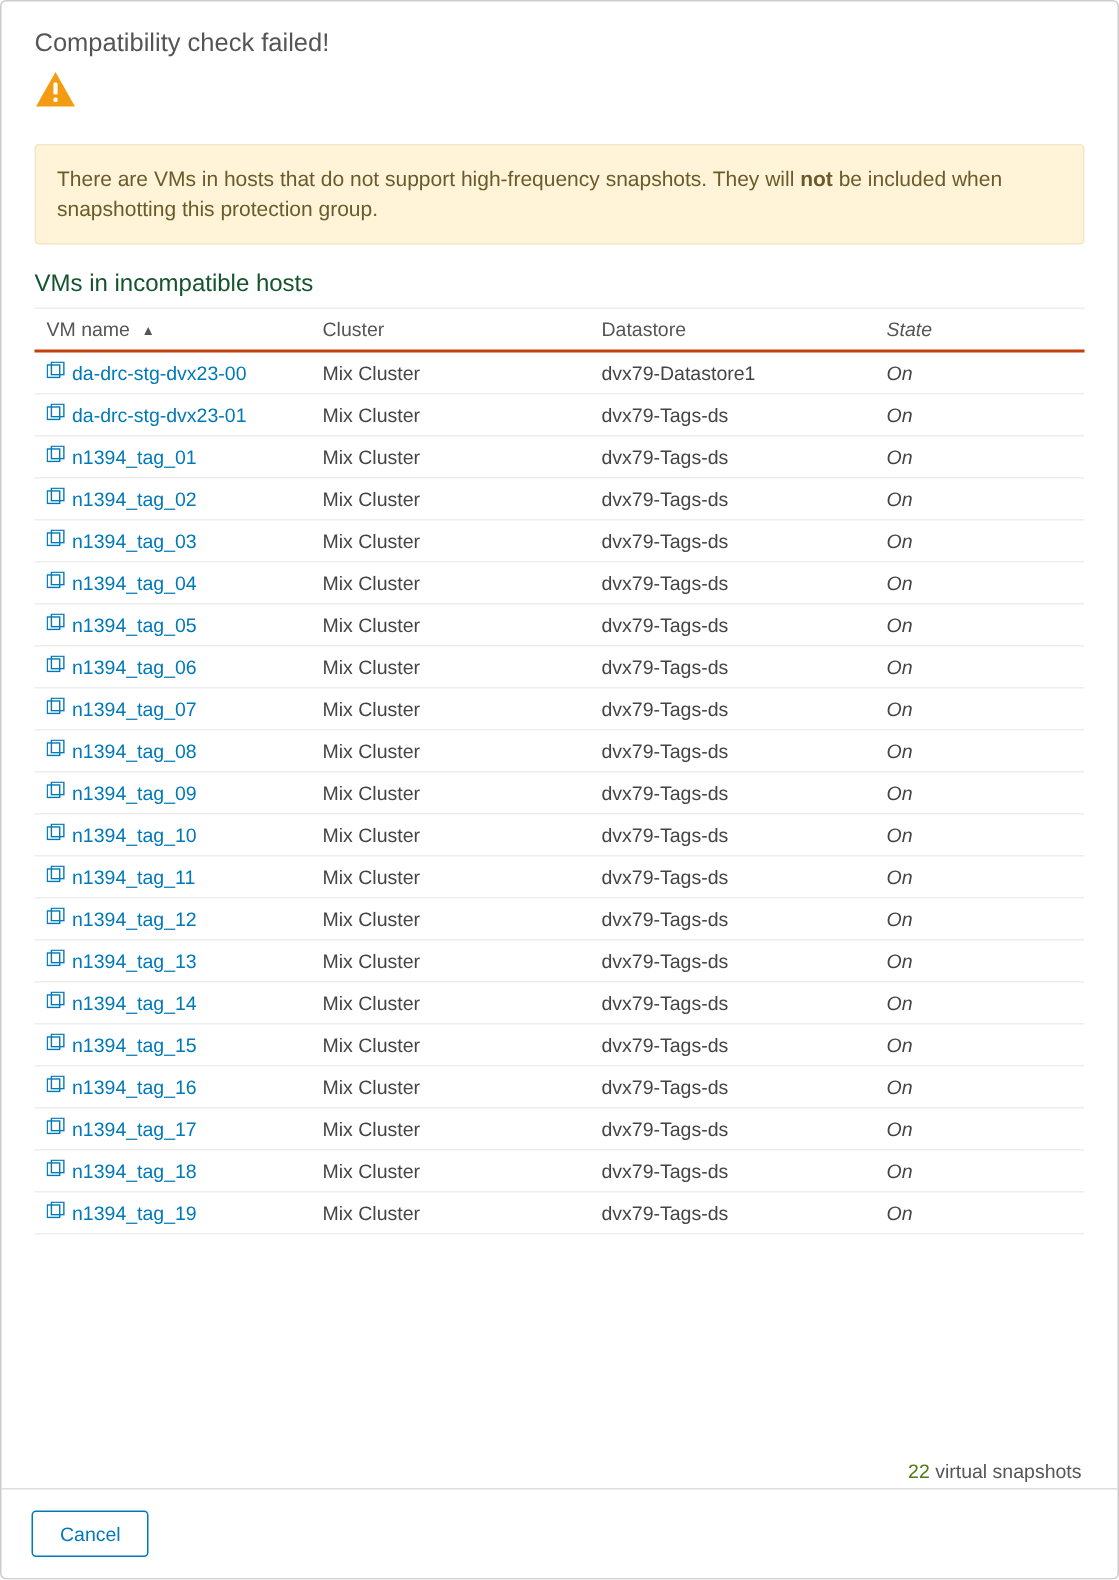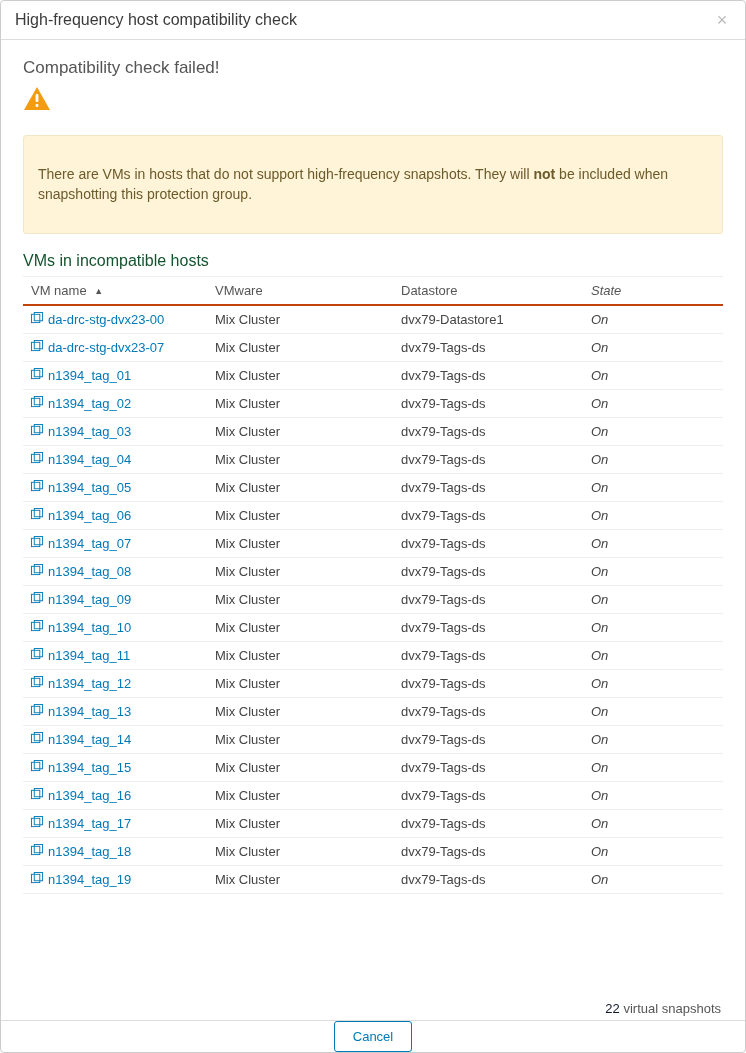--- a/index.html
+++ b/index.html
@@ -52,21 +52,21 @@
   .status-text {
     font-size: 17px;
     color: #555;
     margin-bottom: 8px;
   }
   .warn-icon { display: inline-block; }
   .info-banner {
     background: #fff4d8;
     border: 1px solid #f1e7c7;
     border-radius: 3px;
-    padding: 28px 14px;
+    padding: 12px 14px;
     color: #6b5a2a;
     font-size: 14px;
     line-height: 1.45;
     margin: 10px 0 18px 0;
   }
   .section-title {
     font-size: 16px;
     color: #14532d;
     margin-bottom: 6px;
   }
@@ -112,56 +112,52 @@
     width: 13px; height: 12px;
     display: inline-block;
     flex-shrink: 0;
   }
   .tfooter {
     text-align: right;
     font-size: 13px;
     padding: 6px 2px 4px 0;
     color: #555;
   }
-  .tfooter .count { color: #0f172a; font-weight: 500; }
+  .tfooter .count { color: #4d7c0f; font-weight: 500; }
   .important-note {
     font-size: 13px;
     color: #333;
     line-height: 1.45;
     padding: 8px 0 12px 0;
   }
   .footer {
     border-top: 1px solid #ddd;
-    padding: 0 20px;
-    display: flex;
-    justify-content: center;
+    padding: 14px 20px;
+    display: flex;
+    justify-content: flex-start;
   }
   .btn {
     border: 1px solid #0079b8;
     color: #0079b8;
     background: #fff;
     border-radius: 3px;
     padding: 7px 18px;
     font-size: 13px;
     cursor: pointer;
   }
   
   .tbody::-webkit-scrollbar { width: 12px; }
   .tbody::-webkit-scrollbar-track { background: #f0f0f0; border-radius: 6px;}
   .tbody::-webkit-scrollbar-thumb { background: #c8c8c8; border-radius: 6px; border: 2px solid #f0f0f0;}
 </style>
 </head>
 <body>
 
 <div class="dialog">
 
-  <div class="titlebar">
-    <div class="title">High-frequency host compatibility check</div>
-    <div class="close">×</div>
-  </div>
 
   <div class="body">
 
     <div class="status-area">
       <div class="status-text">Compatibility check failed!</div>
       <span class="warn-icon">
         <svg width="28" height="26" viewBox="0 0 28 26">
           <path d="M14 1 L27 24 L1 24 Z" fill="#f39c12"></path>
           <rect x="12.6" y="8" width="2.8" height="8" rx="1" fill="#fff"></rect>
           <rect x="12.6" y="18" width="2.8" height="3" rx="1" fill="#fff"></rect>
@@ -174,21 +170,21 @@
     </div>
 
     <div class="section-title">VMs in incompatible hosts</div>
 
     <div class="table-wrap">
       <div class="thead">
         <div class="col-name">
           <span>VM name</span>
           <span class="sort-ind">▲</span>
         </div>
-        <div class="col-cluster">VMware</div>
+        <div class="col-cluster">Cluster</div>
         <div class="col-ds">Datastore</div>
         <div class="col-state">State</div>
       </div>
       <div class="tbody" id="tbody">
           <div class="trow">
             <div class="col-name"><span class="vm-link">
                 <span><svg class="vm-icon" viewBox="0 0 14 13">
                     <rect x="0.5" y="2.5" width="9" height="9" fill="none" stroke="#0079b8" stroke-width="1"></rect>
                     <rect x="3.5" y="0.5" width="9" height="9" fill="none" stroke="#0079b8" stroke-width="1"></rect>
                   </svg></span>
@@ -197,21 +193,21 @@
             <div class="col-cluster">Mix Cluster</div>
             <div class="col-ds">dvx79-Datastore1</div>
             <div class="col-state">On</div>
           </div>
           <div class="trow">
             <div class="col-name"><span class="vm-link">
                 <span><svg class="vm-icon" viewBox="0 0 14 13">
                     <rect x="0.5" y="2.5" width="9" height="9" fill="none" stroke="#0079b8" stroke-width="1"></rect>
                     <rect x="3.5" y="0.5" width="9" height="9" fill="none" stroke="#0079b8" stroke-width="1"></rect>
                   </svg></span>
-                <span>da-drc-stg-dvx23-07</span>
+                <span>da-drc-stg-dvx23-01</span>
               </span></div>
             <div class="col-cluster">Mix Cluster</div>
             <div class="col-ds">dvx79-Tags-ds</div>
             <div class="col-state">On</div>
           </div>
           <div class="trow">
             <div class="col-name"><span class="vm-link">
                 <span><svg class="vm-icon" viewBox="0 0 14 13">
                     <rect x="0.5" y="2.5" width="9" height="9" fill="none" stroke="#0079b8" stroke-width="1"></rect>
                     <rect x="3.5" y="0.5" width="9" height="9" fill="none" stroke="#0079b8" stroke-width="1"></rect>

